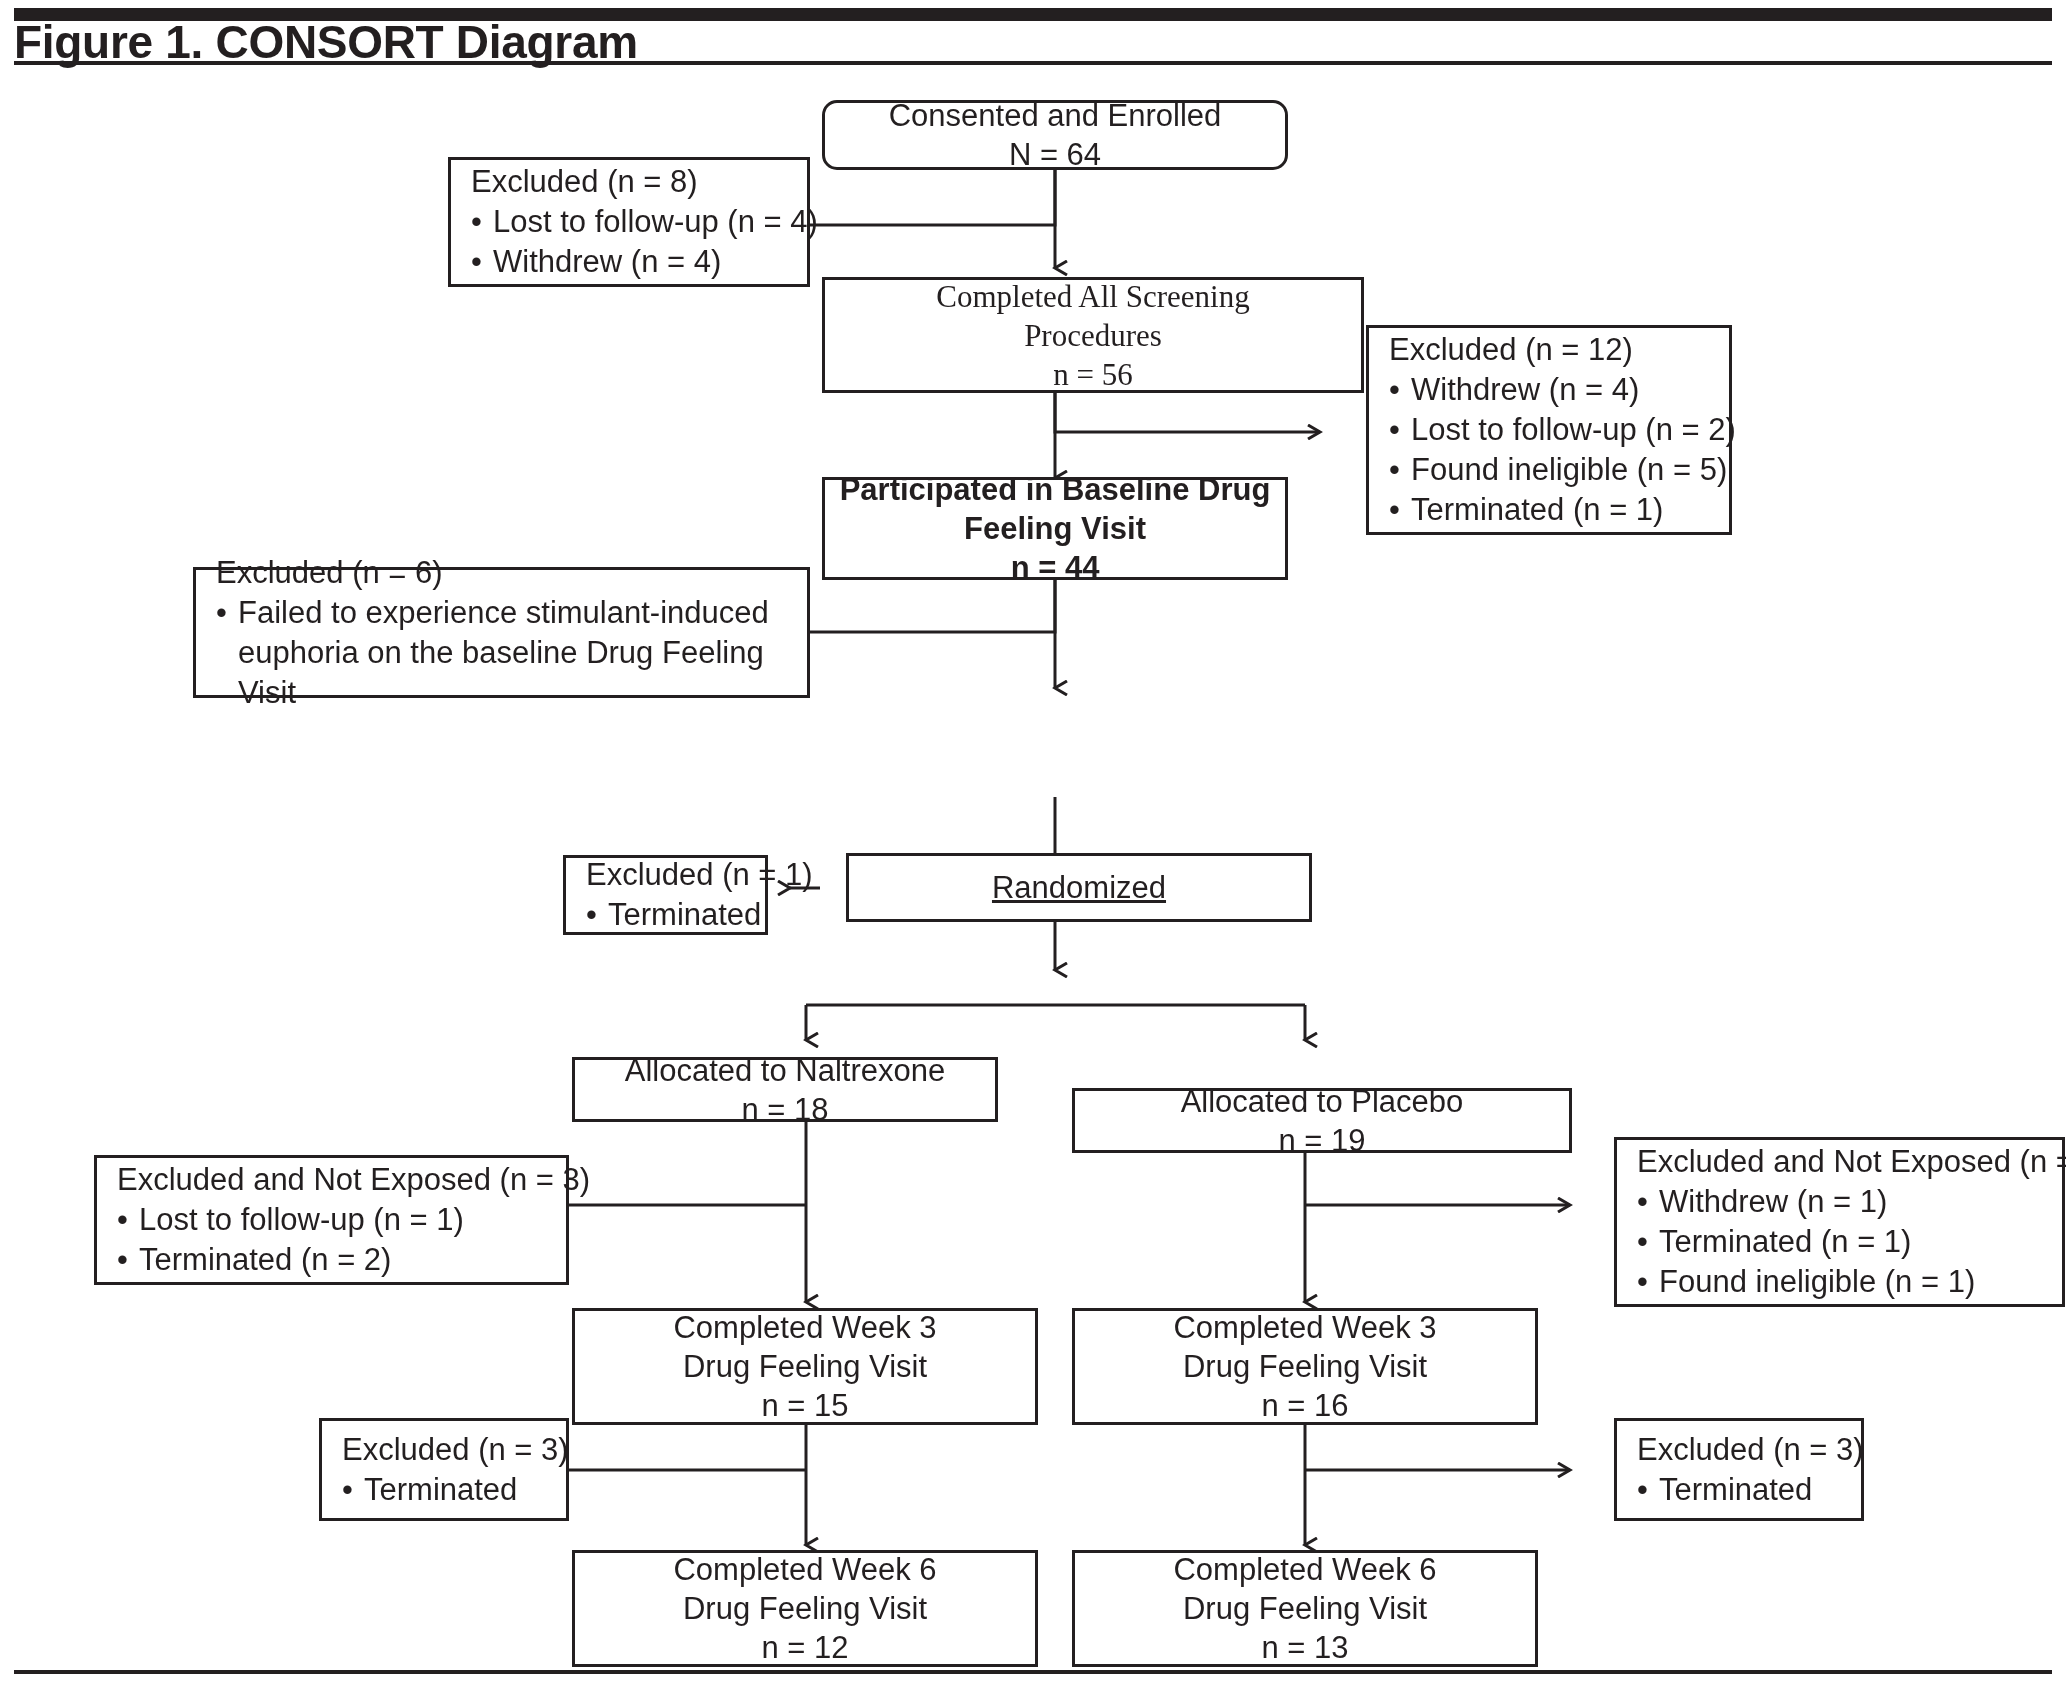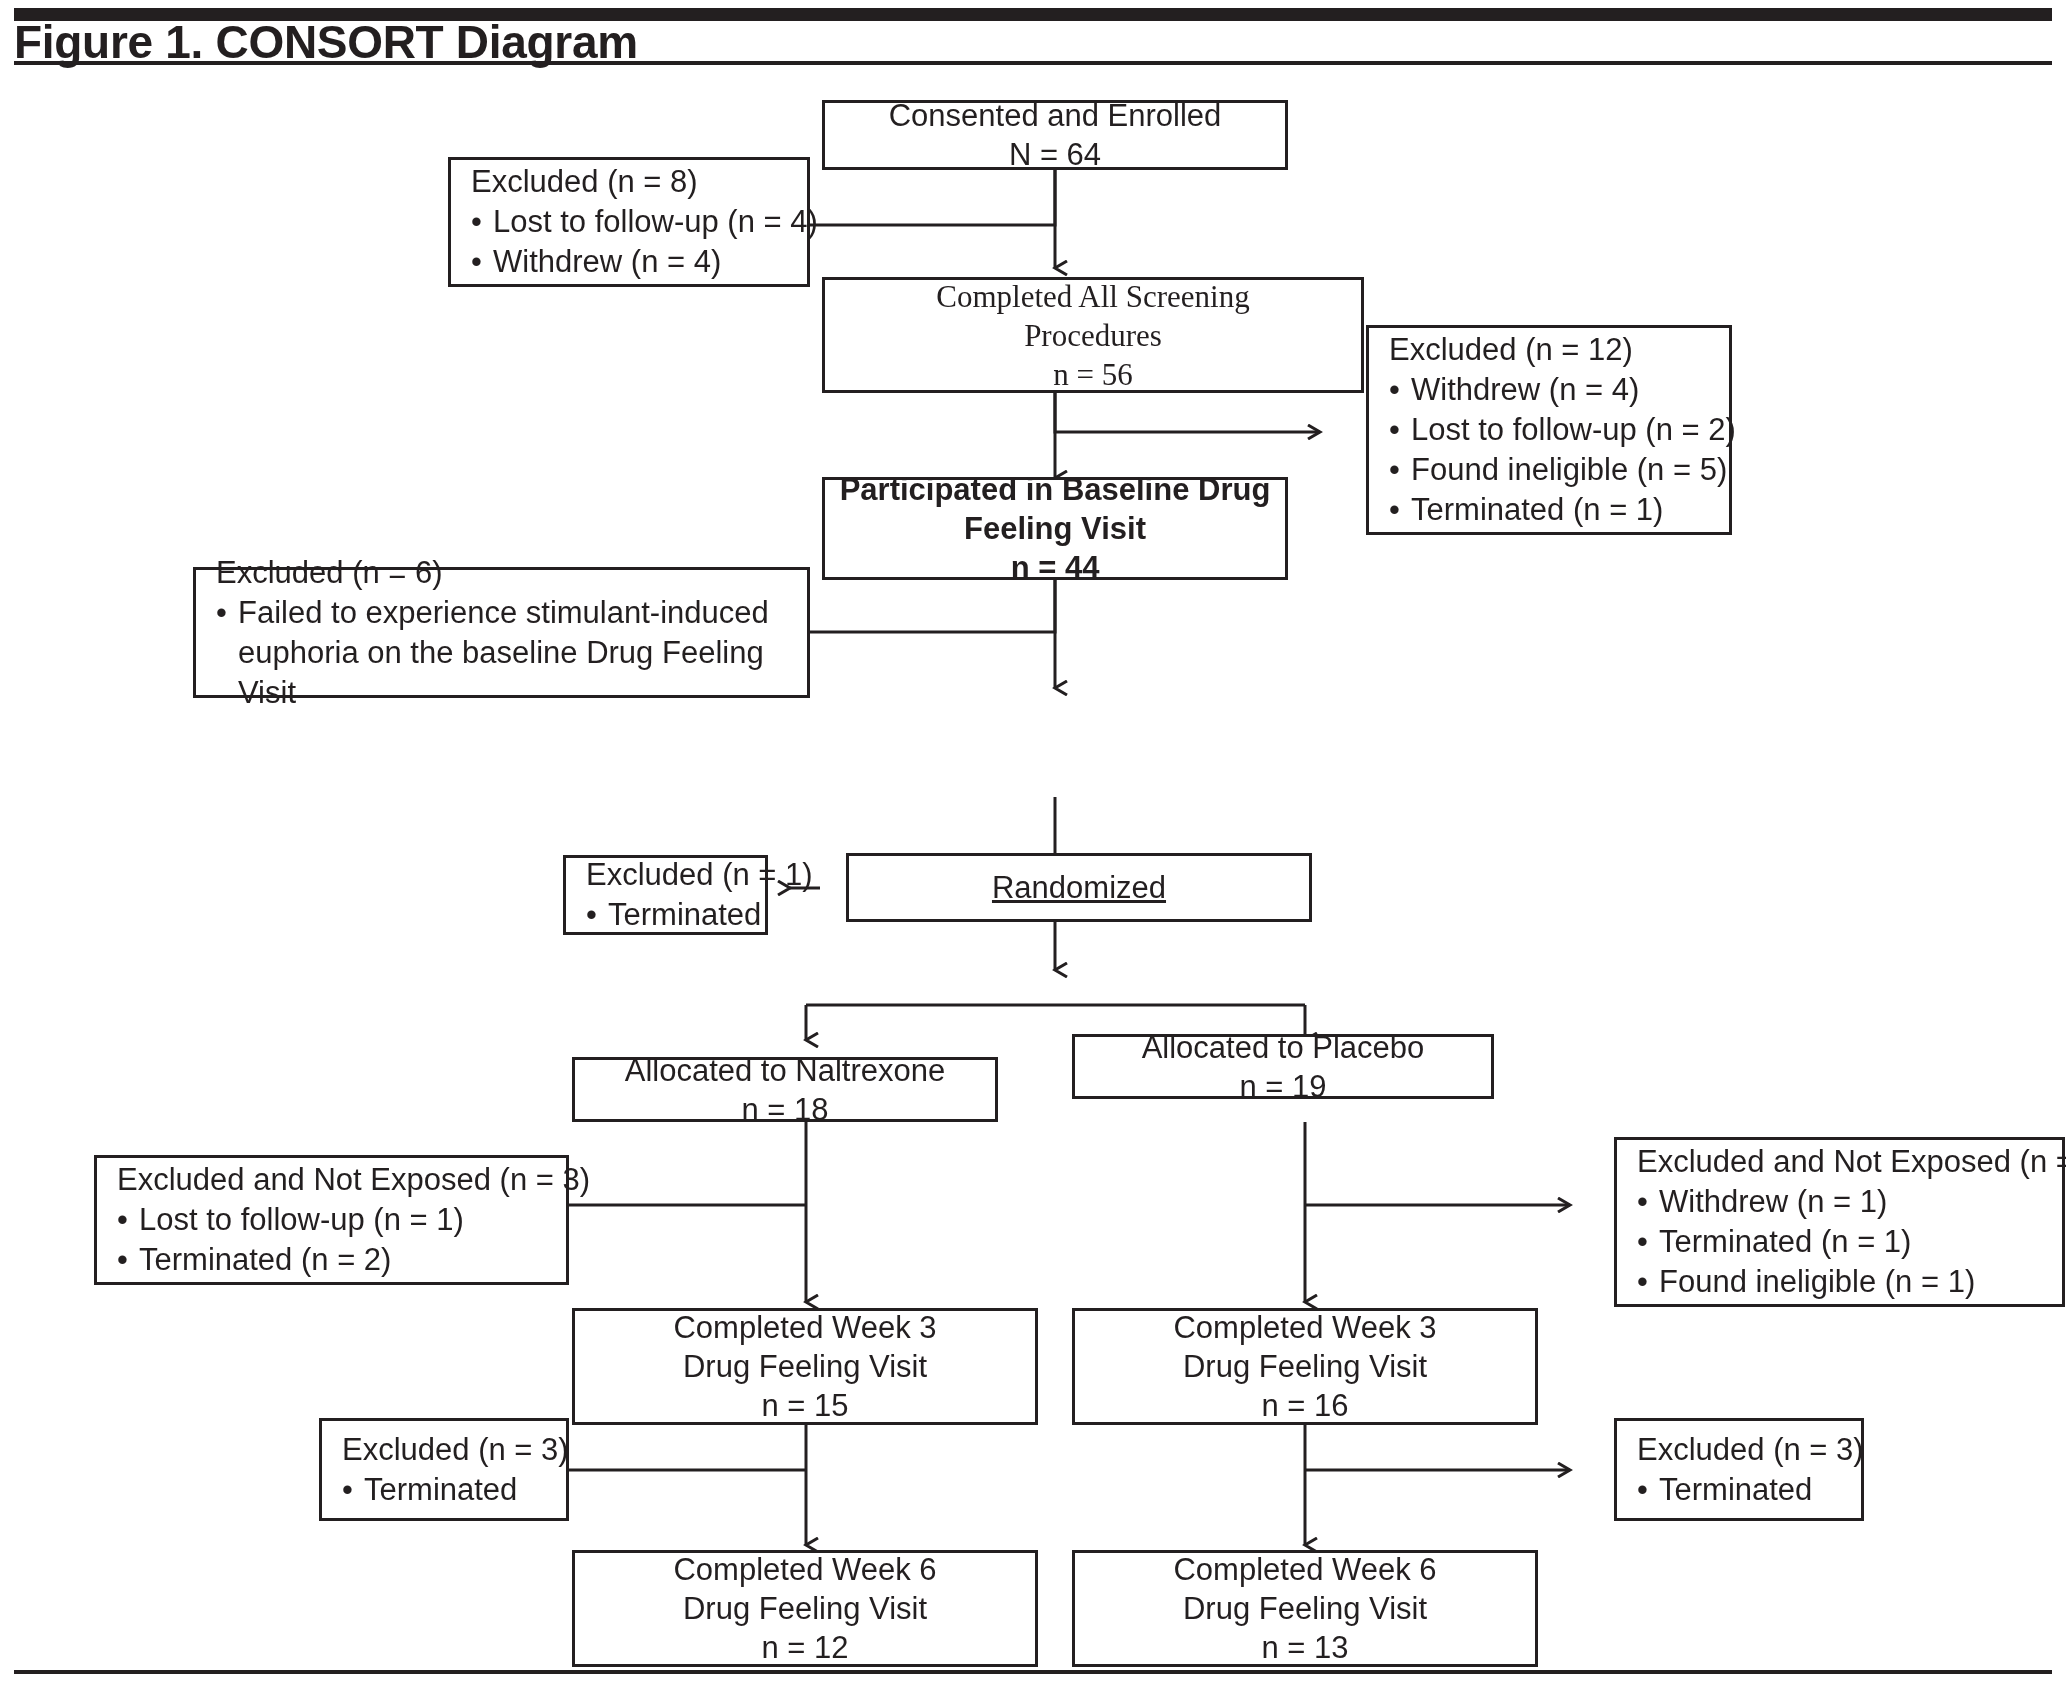--- a/index.html
+++ b/index.html
@@ -168,21 +168,21 @@
       <path d="M1305,1205 L1570,1205" marker-end="url(#arrowright)"></path>
 
       <path d="M806,1425 L806,1545" marker-end="url(#arrowdown)"></path>
       <path d="M806,1470 L552,1470" marker-end="url(#arrowleft)"></path>
 
       <path d="M1305,1425 L1305,1545" marker-end="url(#arrowdown)"></path>
       <path d="M1305,1470 L1570,1470" marker-end="url(#arrowright)"></path>
     </g>
   </svg>
 
-  <div class="node-box center-text" style="left:822px; top:100px; width:466px; height:70px;">
+  <div class="node-box center-text" style="left:822px; top:100px; width:466px; height:70px;border-radius:15px;">
     <div class="node-line">Consented and Enrolled</div>
     <div class="node-line">N = 64</div>
   </div>
 
   <div class="node-box center-text" style="left:822px; top:277px; width:542px; height:116px;font-family:Liberation Serif, serif;">
     <div class="node-line">Completed All Screening</div>
     <div class="node-line">Procedures</div>
     <div class="node-line">n = 56</div>
   </div>
 
@@ -195,21 +195,21 @@
 
   <div class="node-box center-text" style="left:846px; top:853px; width:466px; height:69px;text-decoration:underline;">
     <div class="node-line">Randomized</div>
   </div>
 
   <div class="node-box center-text" style="left:572px; top:1057px; width:426px; height:65px;">
     <div class="node-line">Allocated to Naltrexone</div>
     <div class="node-line">n = 18</div>
   </div>
 
-  <div class="node-box center-text" style="left:1072px; top:1034px; width:422px; height:65px;align-items:center;">
+  <div class="node-box center-text" style="left:1072px; top:1088px; width:500px; height:65px;align-items:center;">
     <div class="node-line">Allocated to Placebo</div>
     <div class="node-line">n = 19</div>
   </div>
 
   <div class="node-box center-text" style="left:572px; top:1308px; width:466px; height:117px;">
     <div class="node-line">Completed Week 3</div>
     <div class="node-line">Drug Feeling Visit</div>
     <div class="node-line">n = 15</div>
   </div>
 

